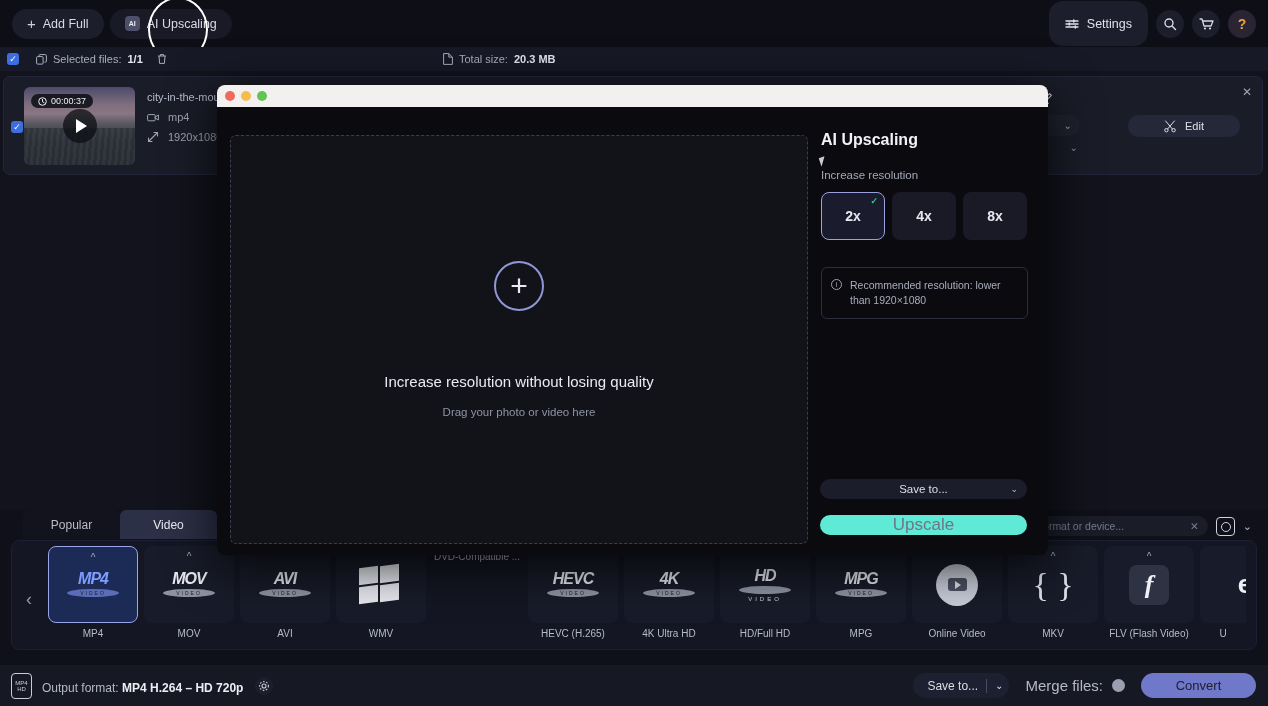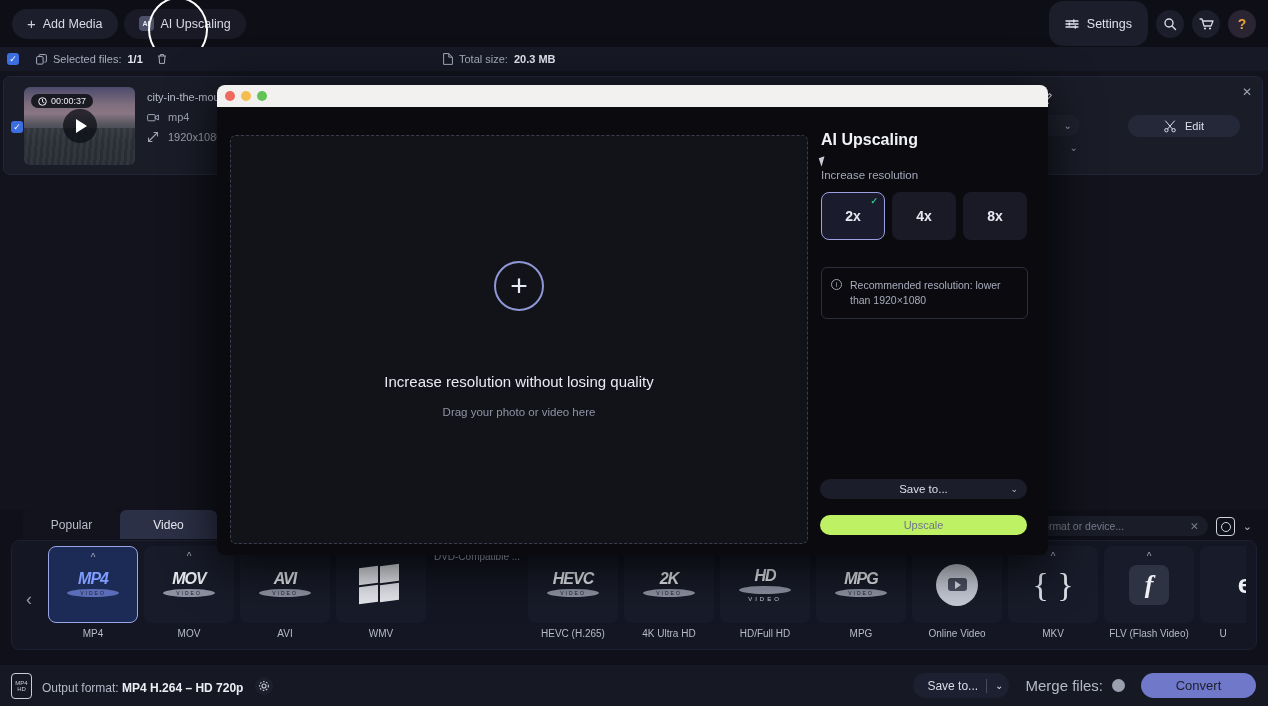--- a/index.html
+++ b/index.html
@@ -250,35 +250,35 @@
   .note .txt { font-size: 10.5px; line-height: 1.45; color: #a8adbc; }
   .saveto2 {
     position: absolute; left: 12px; bottom: 56px; width: 207px; height: 20px;
     background: #1b1d2b; border-radius: 10px;
     display: flex; align-items: center; justify-content: center; position: absolute;
     font-size: 11.5px; color: #dcdfe9; cursor: pointer;
   }
   .saveto2 .chv { position: absolute; right: 9px; font-size: 9px; color: #b7bbc8; }
   .upscale {
     position: absolute; left: 12px; bottom: 20px; width: 207px; height: 20px;
-    background: #bef264; border-radius: 10px;
-    display: flex; align-items: center; justify-content: center;
-    font-size: 11px; color: #70748a; cursor: pointer;
+    background: #5eead4; border-radius: 10px;
+    display: flex; align-items: flex-start; justify-content: center;
+    font-size: 17px; color: #70748a; cursor: pointer;
   }
   .ic { display: inline-flex; align-items: center; justify-content: center; }
 </style>
 </head>
 <body>
 
 <div class="app">
 
   <div class="toolbar">
     <div class="tb-btn first">
       <span class="plus-ic">+</span>
-      <span>Add Media</span>
+      <span>Add Full</span>
     </div>
     <div class="tb-btn ghost">
       <span class="ai-chip">AI</span>
       <span>AI Upscaling</span>
     </div>
     <div class="tb-right">
       <div class="settings-btn">
         <span class="ic">
           <svg width="14" height="12" viewBox="0 0 14 12">
               <g stroke="#dfe2ec" stroke-width="1.3" stroke-linecap="round">
@@ -490,21 +490,21 @@
                   <span>VIDEO</span>
                 </div>
             </div>
           </div>
           <div class="cardlbl">HEVC (H.265)</div>
         </div>
 
         <div class="card">
           <div class="cardbox">
             <div class="dvdlogo">
-              <div class="top">2K</div>
+              <div class="top">4K</div>
               <div class="mid">
                   <span>VIDEO</span>
                 </div>
             </div>
           </div>
           <div class="cardlbl">4K Ultra HD</div>
         </div>
 
         <div class="card">
           <div class="cardbox">

